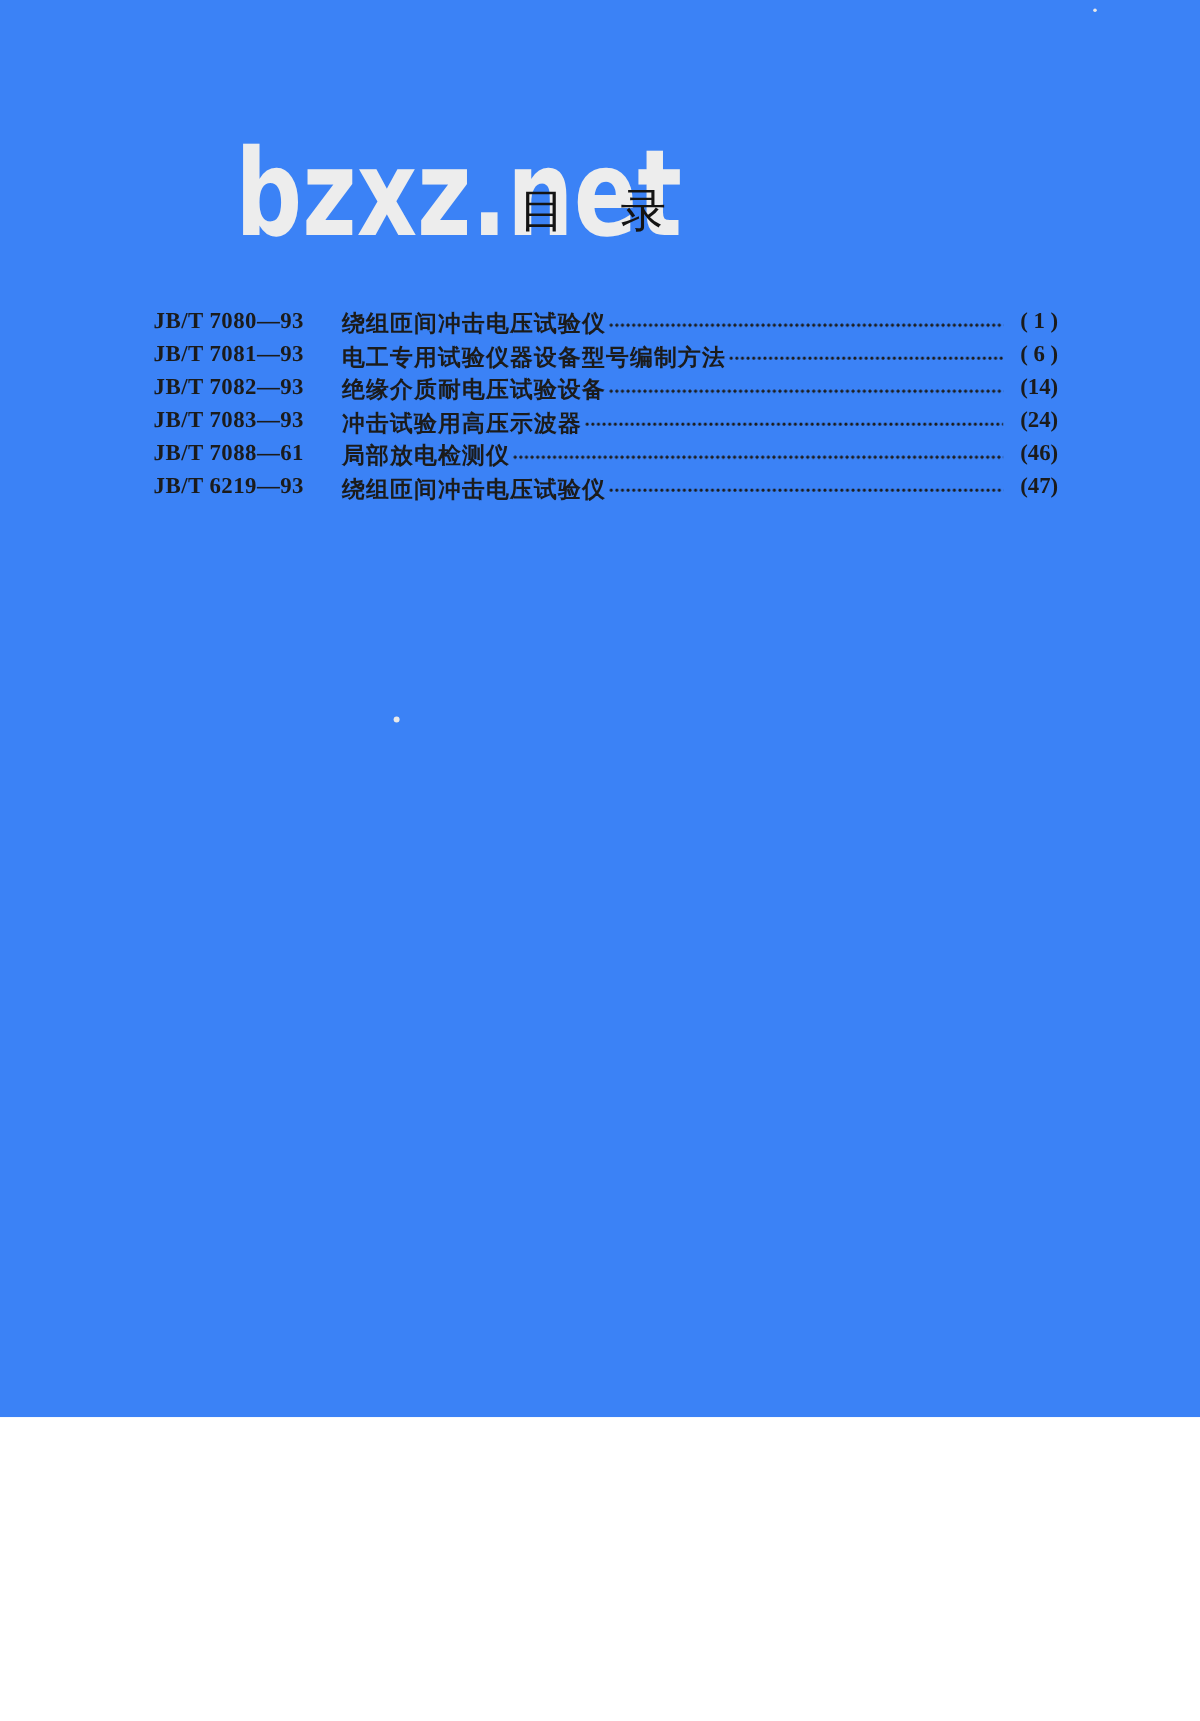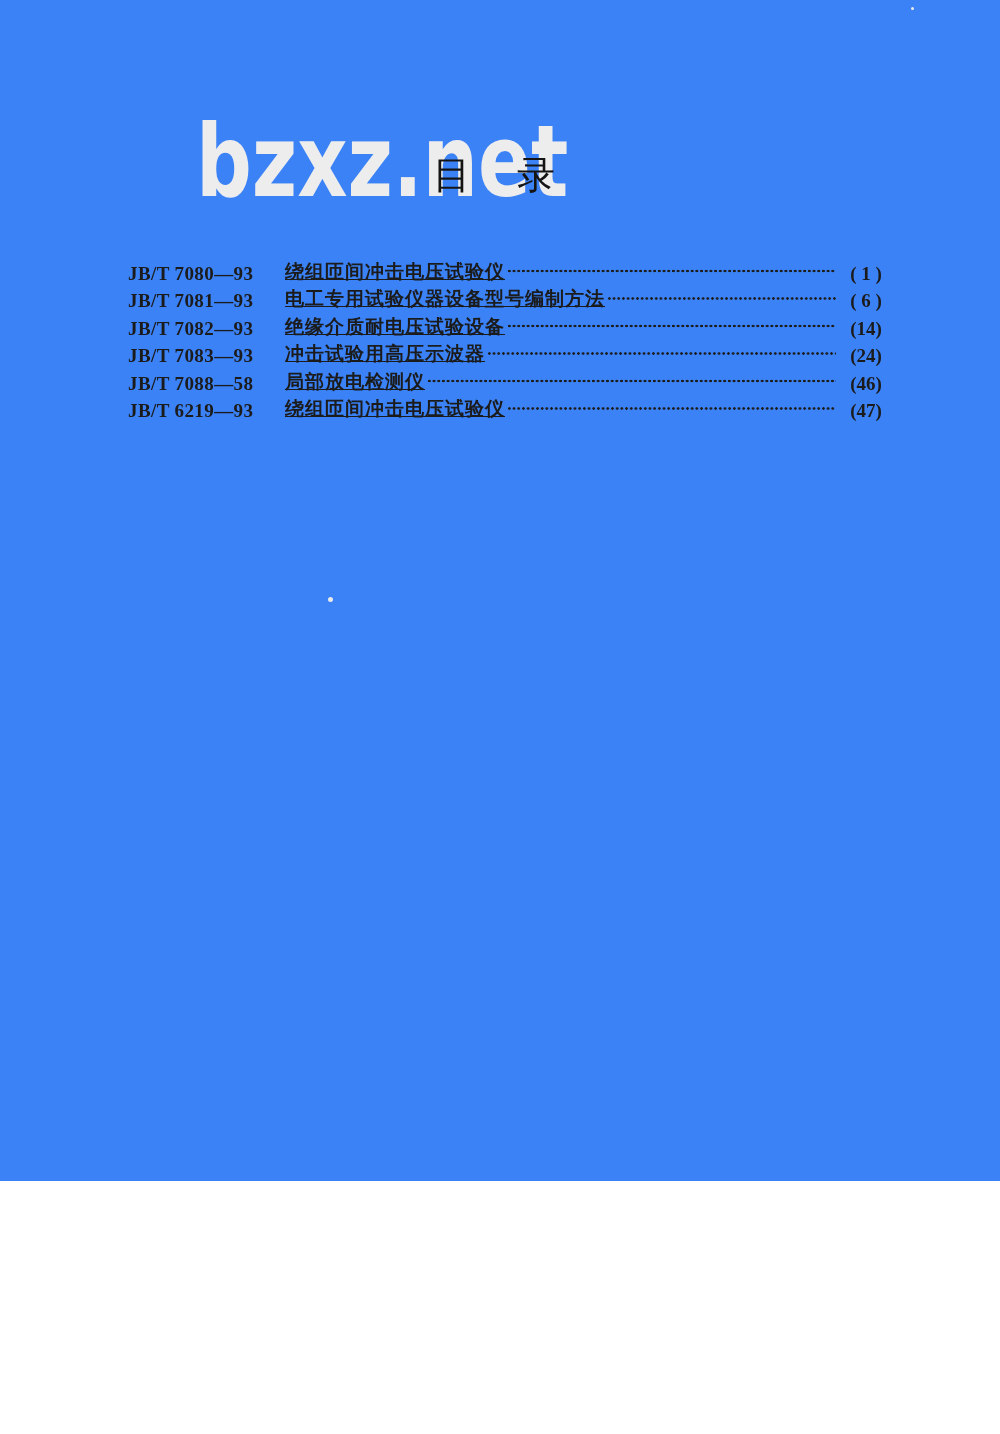--- a/index.html
+++ b/index.html
@@ -38,36 +38,35 @@
     white-space:nowrap;
   }
   
   .toc{
     position:absolute;
     left:128px;top:257px;
     width:764px;
   }
   .row{
     display:flex;
-    align-items:flex-end;
+    align-items:flex-start;
     height:27.5px;
     font-size:19px;
     white-space:nowrap;
   }
   .code{
     flex:none;
     width:157px;
     font-weight:700;
     letter-spacing:0.4px;
   }
   .ttl{
     flex:none;
     font-weight:700;
     letter-spacing:1px;
-    text-decoration:underline;
   }
   .dots{
     flex:1 1 auto;
     height:27.5px;
     margin:0 4px 0 2px;
     background-image:radial-gradient(circle,#1c1c1c 1.05px,transparent 1.55px);
     background-size:4.7px 27.5px;
     background-repeat:repeat-x;
     min-width:10px;
   }
@@ -129,21 +128,21 @@
     </div>
 
     <div class="row">
       <span class="code">JB/T 7083—93</span>
       <span class="ttl">冲击试验用高压示波器</span>
       <span class="dots"></span>
       <span class="pg">(24)</span>
     </div>
 
     <div class="row">
-      <span class="code">JB/T 7088—58</span>
+      <span class="code">JB/T 7088—61</span>
       <span class="ttl">局部放电检测仪</span>
       <span class="dots"></span>
       <span class="pg">(46)</span>
     </div>
 
     <div class="row">
       <span class="code">JB/T 6219—93</span>
       <span class="ttl">绕组匝间冲击电压试验仪</span>
       <span class="dots"></span>
       <span class="pg">(47)</span>

